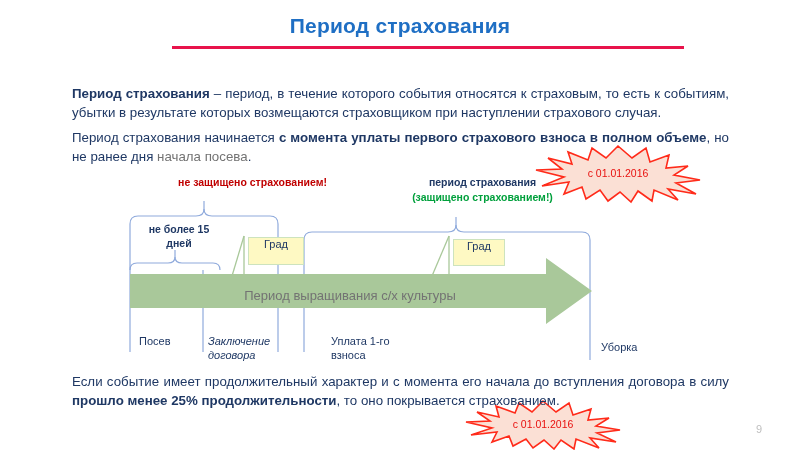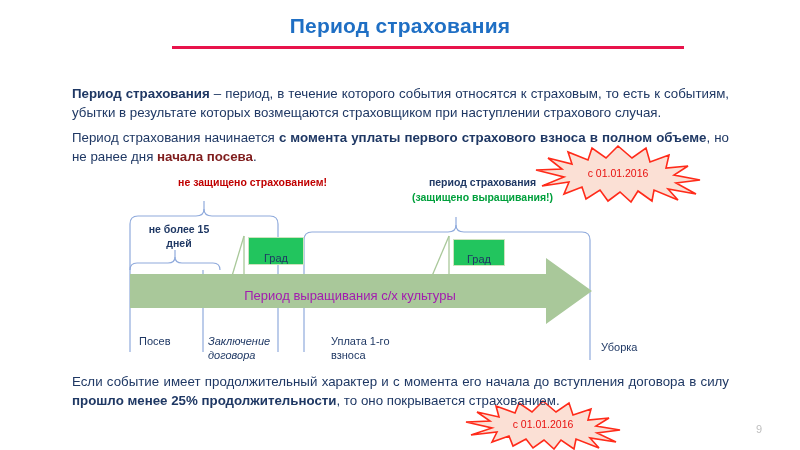--- a/index.html
+++ b/index.html
@@ -43,21 +43,21 @@
     font-size: 13.3px;
     line-height: 19px;
     color: #1F3864;
     text-align: justify;
     text-justify: inter-word;
   }
   #para-1 { left: 72px; top: 84px; width: 657px; }
   #para-2 { left: 72px; top: 128px; width: 657px; }
   #para-3 { left: 72px; top: 372px; width: 657px; }
   .b { font-weight: bold; }
-  .red-b { font-weight: bold; color: #7f1d1d; }
+  .red-b { font-weight: normal; color: #737373; }
 
   
   #diagram {
     position: absolute;
     left: 0;
     top: 170px;
     width: 800px;
     height: 195px;
   }
   #diagram svg { display: block; }
@@ -103,40 +103,40 @@
     text-align: center;
     font-size: 10.5px;
     font-weight: bold;
     line-height: 14px;
     color: #1F3864;
   }
 
   
   .hail-box {
     position: absolute;
-    background: #22c55e;
+    background: #fef9c3;
     border: 1px solid #CDE3BE;
     font-size: 11px;
     color: #1F3864;
     display: flex;
-    align-items: flex-end;
+    align-items: flex-start;
     justify-content: center;
   }
   #hail-1 { left: 248px; top: 237px; width: 54px; height: 26px; }
   #hail-2 { left: 453px; top: 239px; width: 50px; height: 25px; }
 
   
   #growth-text {
     position: absolute;
     left: 140px;
     top: 288px;
     width: 420px;
     text-align: center;
     font-size: 13px;
-    color: #a21caf;
+    color: #737373;
   }
 
   
   .axis-cap {
     position: absolute;
     font-size: 11px;
     line-height: 14px;
     color: #1F3864;
   }
   #cap-sowing   { left: 139px; top: 334px; }
@@ -182,21 +182,21 @@
 </div>
 
 <div class="para" id="para-2">
   <span>Период страхования начинается </span><span class="b">с момента уплаты первого страхового взноса в полном объеме</span><span>, но не ранее дня </span><span class="red-b">начала посева</span><span>.</span>
 </div>
 
 <div id="diagram">
 
   <div id="lbl-unprotected">не защищено страхованием!</div>
   <div id="lbl-protected-1">период страхования</div>
-  <div id="lbl-protected-2">(защищено выращивания!)</div>
+  <div id="lbl-protected-2">(защищено страхованием!)</div>
 
   <svg width="800" height="195" viewBox="0 0 800 195">
 
     <g stroke="#8FAADC" stroke-width="1.2" fill="none">
       <path d="M130 54 Q130 46 138 46 L196 46 Q204 46 204 39"></path>
       <path d="M278 54 Q278 46 270 46 L212 46 Q204 46 204 39"></path>
       <path d="M204 39 L204 31"></path>
     </g>
 
     <g stroke="#8FAADC" stroke-width="1.2" fill="none">

